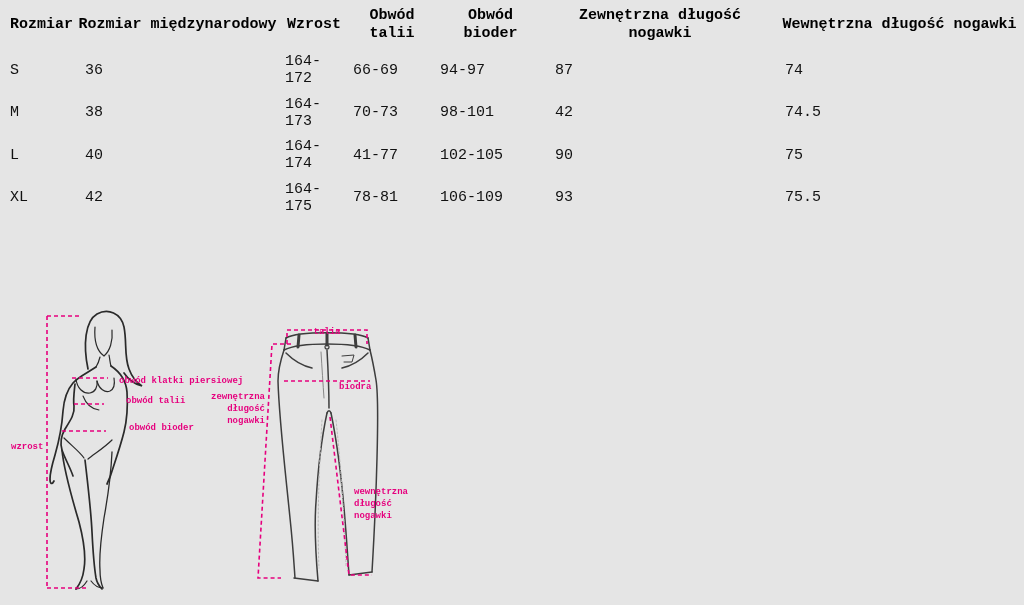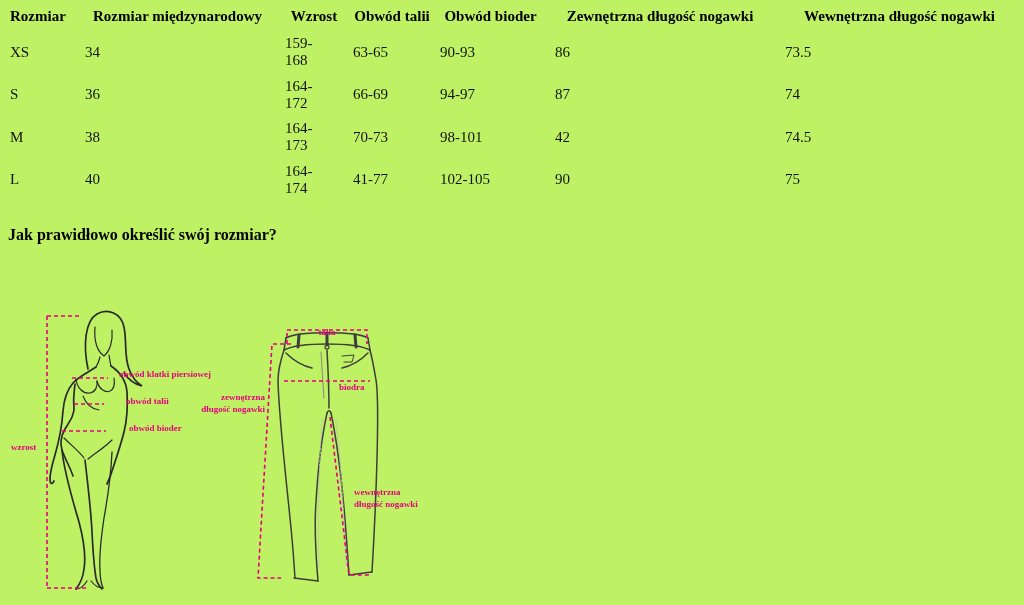--- a/index.html
+++ b/index.html
@@ -2,23 +2,23 @@
 <html style="--pink: #e6007e; --ink: #000000; --sketch: #2a2a2a;"><head>
 <meta charset="utf-8">
 <style>
   :root { --pink: #e6007e; --ink: #000; --sketch: #2a2a2a; }
   * { box-sizing: border-box; }
   html, body { margin: 0; padding: 0; background: #fff; }
   .page {
     position: relative;
     width: 1024px;
     height: 605px;
-    background: #bef264;
+    background: #e5e5e5;
     overflow: hidden;
-    font-family: Liberation Serif, serif;
+    font-family: Liberation Mono, monospace;
     color: var(--ink);
   }
   table.size-table {
     width: 1024px;
     border-collapse: collapse;
     table-layout: fixed;
   }
   table.size-table th {
     font-size: 15px;
     font-weight: bold;
@@ -88,29 +88,20 @@
         <th>Rozmiar międzynarodowy</th>
         <th>Wzrost</th>
         <th>Obwód talii</th>
         <th>Obwód bioder</th>
         <th>Zewnętrzna długość nogawki</th>
         <th>Wewnętrzna długość nogawki</th>
       </tr>
     </thead>
     <tbody>
       <tr>
-        <td class="c1">XS</td>
-        <td class="c2">34</td>
-        <td class="c3">159-168</td>
-        <td class="c4">63-65</td>
-        <td class="c5">90-93</td>
-        <td class="c6">86</td>
-        <td class="c7">73.5</td>
-      </tr>
-      <tr>
         <td class="c1">S</td>
         <td class="c2">36</td>
         <td class="c3">164-172</td>
         <td class="c4">66-69</td>
         <td class="c5">94-97</td>
         <td class="c6">87</td>
         <td class="c7">74</td>
       </tr>
       <tr>
         <td class="c1">M</td>
@@ -123,24 +114,32 @@
       </tr>
       <tr>
         <td class="c1">L</td>
         <td class="c2">40</td>
         <td class="c3">164-174</td>
         <td class="c4">41-77</td>
         <td class="c5">102-105</td>
         <td class="c6">90</td>
         <td class="c7">75</td>
       </tr>
+      <tr>
+        <td class="c1">XL</td>
+        <td class="c2">42</td>
+        <td class="c3">164-175</td>
+        <td class="c4">78-81</td>
+        <td class="c5">106-109</td>
+        <td class="c6">93</td>
+        <td class="c7">75.5</td>
+      </tr>
     </tbody>
   </table>
 
-  <div class="section-heading">Jak prawidłowo określić swój rozmiar?</div>
 
   <div class="diagrams">
     <svg width="1024" height="300" viewBox="0 305 1024 300">
 
       <g fill="none" stroke="#2a2a2a" stroke-width="1.7" stroke-linecap="round">
         <path d="M 88 369 C 83 345 85 321 97 314 C 108 308 121 313 124 327 C 127 342 124 356 129 369 C 132 377 137 383 142 386 C 134 384 128 379 124 373"></path>
         <path d="M 95 327 C 94 340 97 351 104 356 C 110 351 113 341 112 330" stroke-width="1.2"></path>
         <path d="M 100 357 C 99 361 98 364 96 367" stroke-width="1.2"></path>
         <path d="M 109 355 C 110 360 110 363 111 366" stroke-width="1.2"></path>
         <path d="M 96 367 C 87 373 78 377 73 383 C 67 390 64 399 63 411 C 62 426 59 441 55 455 C 52 465 50 473 50 479 C 50 484 52 485 54 481"></path>
@@ -190,21 +189,21 @@
         <path d="M 72 378 L 108 378"></path>
         <path d="M 74 404 L 104 404"></path>
         <path d="M 62 431 L 106 431"></path>
         <path d="M 287 344 L 287 330 L 367 330 L 367 344"></path>
         <path d="M 291 344 L 272 344 L 258 578 L 281 578"></path>
         <path d="M 284 381 L 370 381"></path>
         <path d="M 330 417 L 349 575 L 372 575"></path>
       </g>
     </svg>
 
-    <span class="m-label" style="left:119px; top:64px">obwód klatki piersiowej</span>
+    <span class="m-label" style="left:119px; top:71px">obwód klatki piersiowej</span>
     <span class="m-label" style="left:126px; top:91px">obwód talii</span>
     <span class="m-label" style="left:129px; top:118px">obwód bioder</span>
     <span class="m-label" style="left:11px;  top:137px">wzrost</span>
     <span class="m-label center" style="left:303px; top:22px; width:48px">talia</span>
     <span class="m-label" style="left:339px; top:77px">biodra</span>
     <span class="m-label wrap right" style="left:196px; top:86px; width:69px">zewnętrzna długość nogawki</span>
     <span class="m-label wrap" style="left:354px; top:181px; width:72px">wewnętrzna długość nogawki</span>
   </div>
 
 </div>

